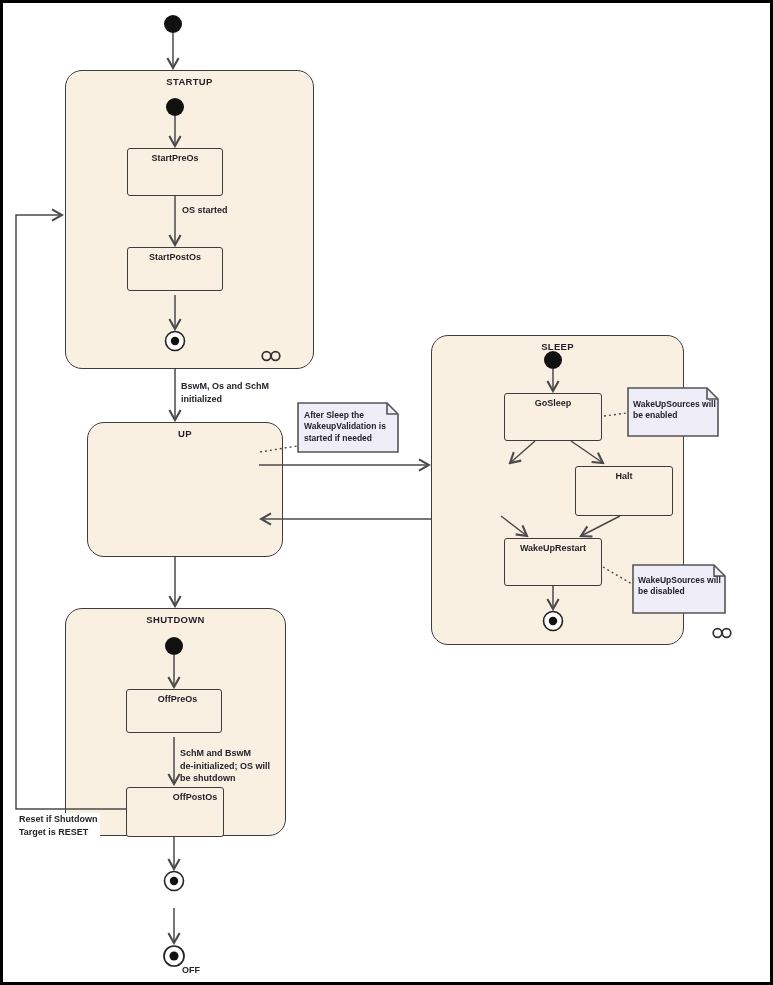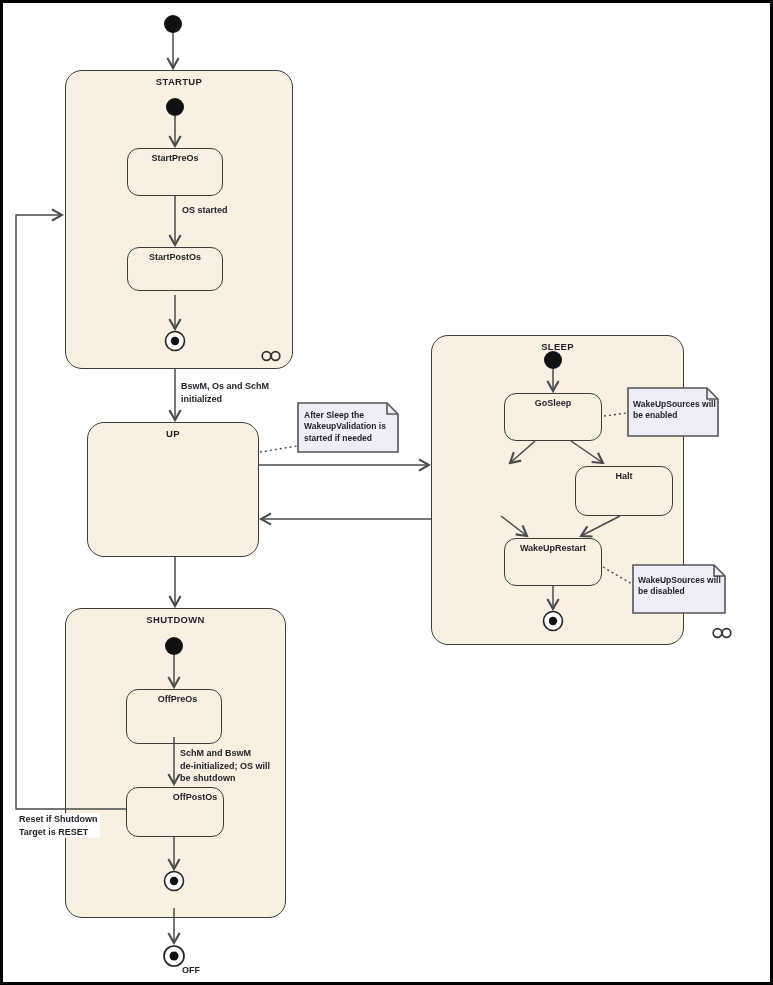--- a/index.html
+++ b/index.html
@@ -21,21 +21,21 @@
     z-index:1;
   }
   .state .title {
     margin-top:5px;
     text-align:center;
     font-size:9.5px;
     font-weight:bold;
     color:#1f1f26;
     letter-spacing:.3px;
   }
-  .substate { border-radius:12px; z-index:2; }
+  .substate { border-radius:3px; z-index:2; }
   .substate .title { margin-top:4px; font-size:9px; letter-spacing:0; }
   #wires {
     position:absolute; left:0; top:0; z-index:3;
     pointer-events:none;
   }
   .flabel {
     position:absolute;
     font-size:9px; font-weight:bold;
     color:#23232b;
     white-space:pre-line;
@@ -51,54 +51,54 @@
     line-height:1.35;
     z-index:4;
   }
   .center { text-align:right; }
 </style>
 </head>
 <body>
 
 <div id="canvas">
 
-  <div class="state" style="left:62px; top:67px; width:228px; height:299px;">
+  <div class="state" style="left:62px; top:67px; width:249px; height:299px;">
     <div class="title">STARTUP</div>
   </div>
 
-  <div class="state" style="left:84px; top:419px; width:172px; height:135px;">
+  <div class="state" style="left:84px; top:419px; width:196px; height:135px;">
     <div class="title">UP</div>
   </div>
 
   <div class="state" style="left:428px; top:332px; width:253px; height:310px;">
     <div class="title">SLEEP</div>
   </div>
 
-  <div class="state" style="left:62px; top:605px; width:221px; height:310px;">
+  <div class="state" style="left:62px; top:605px; width:221px; height:228px;">
     <div class="title">SHUTDOWN</div>
   </div>
 
   <div class="state substate" style="left:124px; top:145px; width:96px; height:48px;">
     <div class="title">StartPreOs</div>
   </div>
   <div class="state substate" style="left:124px; top:244px; width:96px; height:44px;">
     <div class="title">StartPostOs</div>
   </div>
 
   <div class="state substate" style="left:501px; top:390px; width:98px; height:48px;">
     <div class="title">GoSleep</div>
   </div>
   <div class="state substate" style="left:572px; top:463px; width:98px; height:50px;">
     <div class="title">Halt</div>
   </div>
   <div class="state substate" style="left:501px; top:535px; width:98px; height:48px;">
     <div class="title">WakeUpRestart</div>
   </div>
 
-  <div class="state substate" style="left:123px; top:686px; width:96px; height:55px;padding-left:7px;">
+  <div class="state substate" style="left:123px; top:686px; width:96px; height:44px;padding-left:7px;">
     <div class="title">OffPreOs</div>
   </div>
   <div class="state substate" style="left:123px; top:784px; width:98px; height:50px;padding-left:40px;">
     <div class="title">OffPostOs</div>
   </div>
 
   <svg id="wires" width="773" height="985" viewBox="0 0 773 985">
     <defs>
       <marker id="arr" viewBox="0 0 12 12" refX="10.5" refY="6" markerWidth="10" markerHeight="10" orient="auto-start-reverse">
         <path d="M2.5,1.5 L10.5,6 L2.5,10.5" fill="none" stroke="#4a4a4a" stroke-width="1.7"></path>

